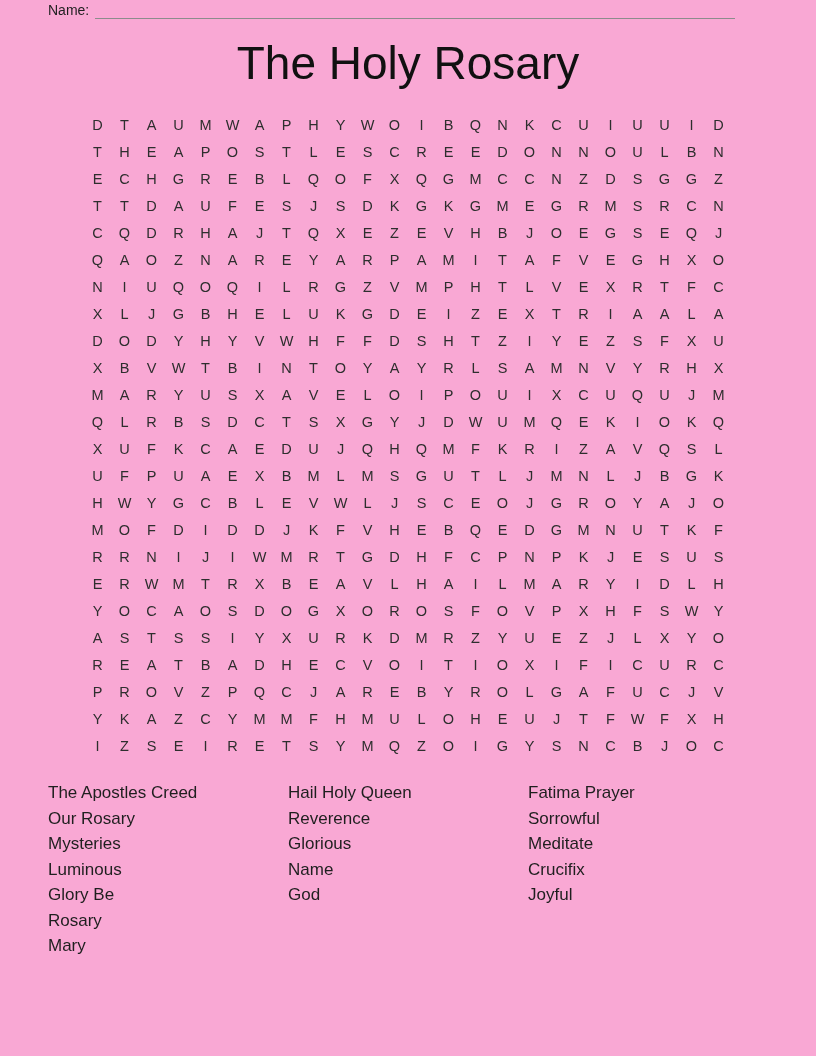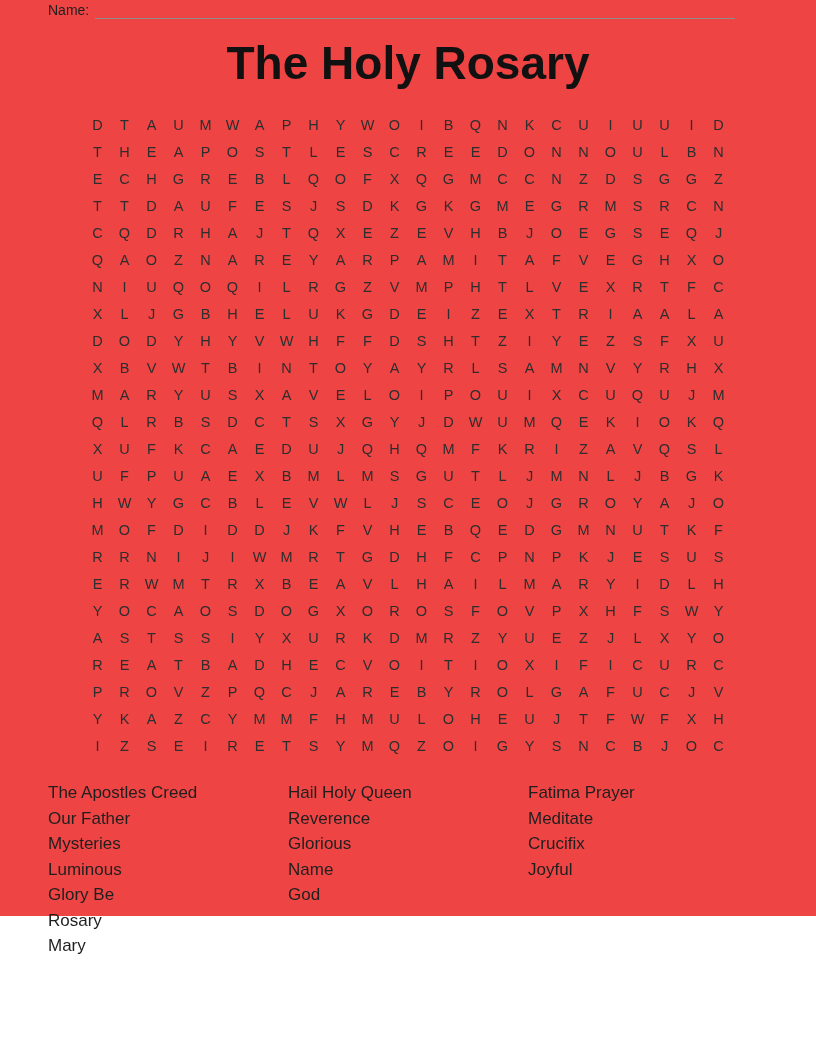--- a/index.html
+++ b/index.html
@@ -7,22 +7,22 @@
     width: 816px;
     height: 1056px;
     background: #ffffff;
     font-family: "Liberation Sans", sans-serif;
     color: #1f1f1f;
     overflow: hidden;
   }
   .page {
     position: relative;
     width: 816px;
-    height: 916px;
-    background: #ef4444;
+    height: 1056px;
+    background: #f9a8d4;
     padding-left: 8px;
   }
   .name-row {
     position: absolute;
     top: 2px;
     left: 48px;
     right: 81px;
     display: flex;
     align-items: flex-end;
   }
@@ -38,21 +38,21 @@
     border-bottom: 1px solid #8c8c8c;
     height: 17px;
   }
   .title {
     position: absolute;
     top: 38px;
     left: 0;
     width: 816px;
     text-align: center;
     font-size: 46px;
-    font-weight: 700;
+    font-weight: 400;
     color: #111111;
     line-height: 1.1;
   }
   .grid {
     position: absolute;
     top: 111px;
     left: 84px;
     display: grid;
     grid-template-columns: repeat(24, 27px);
     grid-auto-rows: 27px;
@@ -669,35 +669,36 @@
       <div class="cell">C</div>
       <div class="cell">B</div>
       <div class="cell">J</div>
       <div class="cell">O</div>
       <div class="cell">C</div>
     </div>
 
   <div class="words">
     <div class="word-col">
         <div class="word">The Apostles Creed</div>
-        <div class="word">Our Father</div>
+        <div class="word">Our Rosary</div>
         <div class="word">Mysteries</div>
         <div class="word">Luminous</div>
         <div class="word">Glory Be</div>
         <div class="word">Rosary</div>
         <div class="word">Mary</div>
       </div>
     <div class="word-col">
         <div class="word">Hail Holy Queen</div>
         <div class="word">Reverence</div>
         <div class="word">Glorious</div>
         <div class="word">Name</div>
         <div class="word">God</div>
       </div>
     <div class="word-col">
         <div class="word">Fatima Prayer</div>
+        <div class="word">Sorrowful</div>
         <div class="word">Meditate</div>
         <div class="word">Crucifix</div>
         <div class="word">Joyful</div>
       </div>
   </div>
 
 </div>
 
 </body></html>

